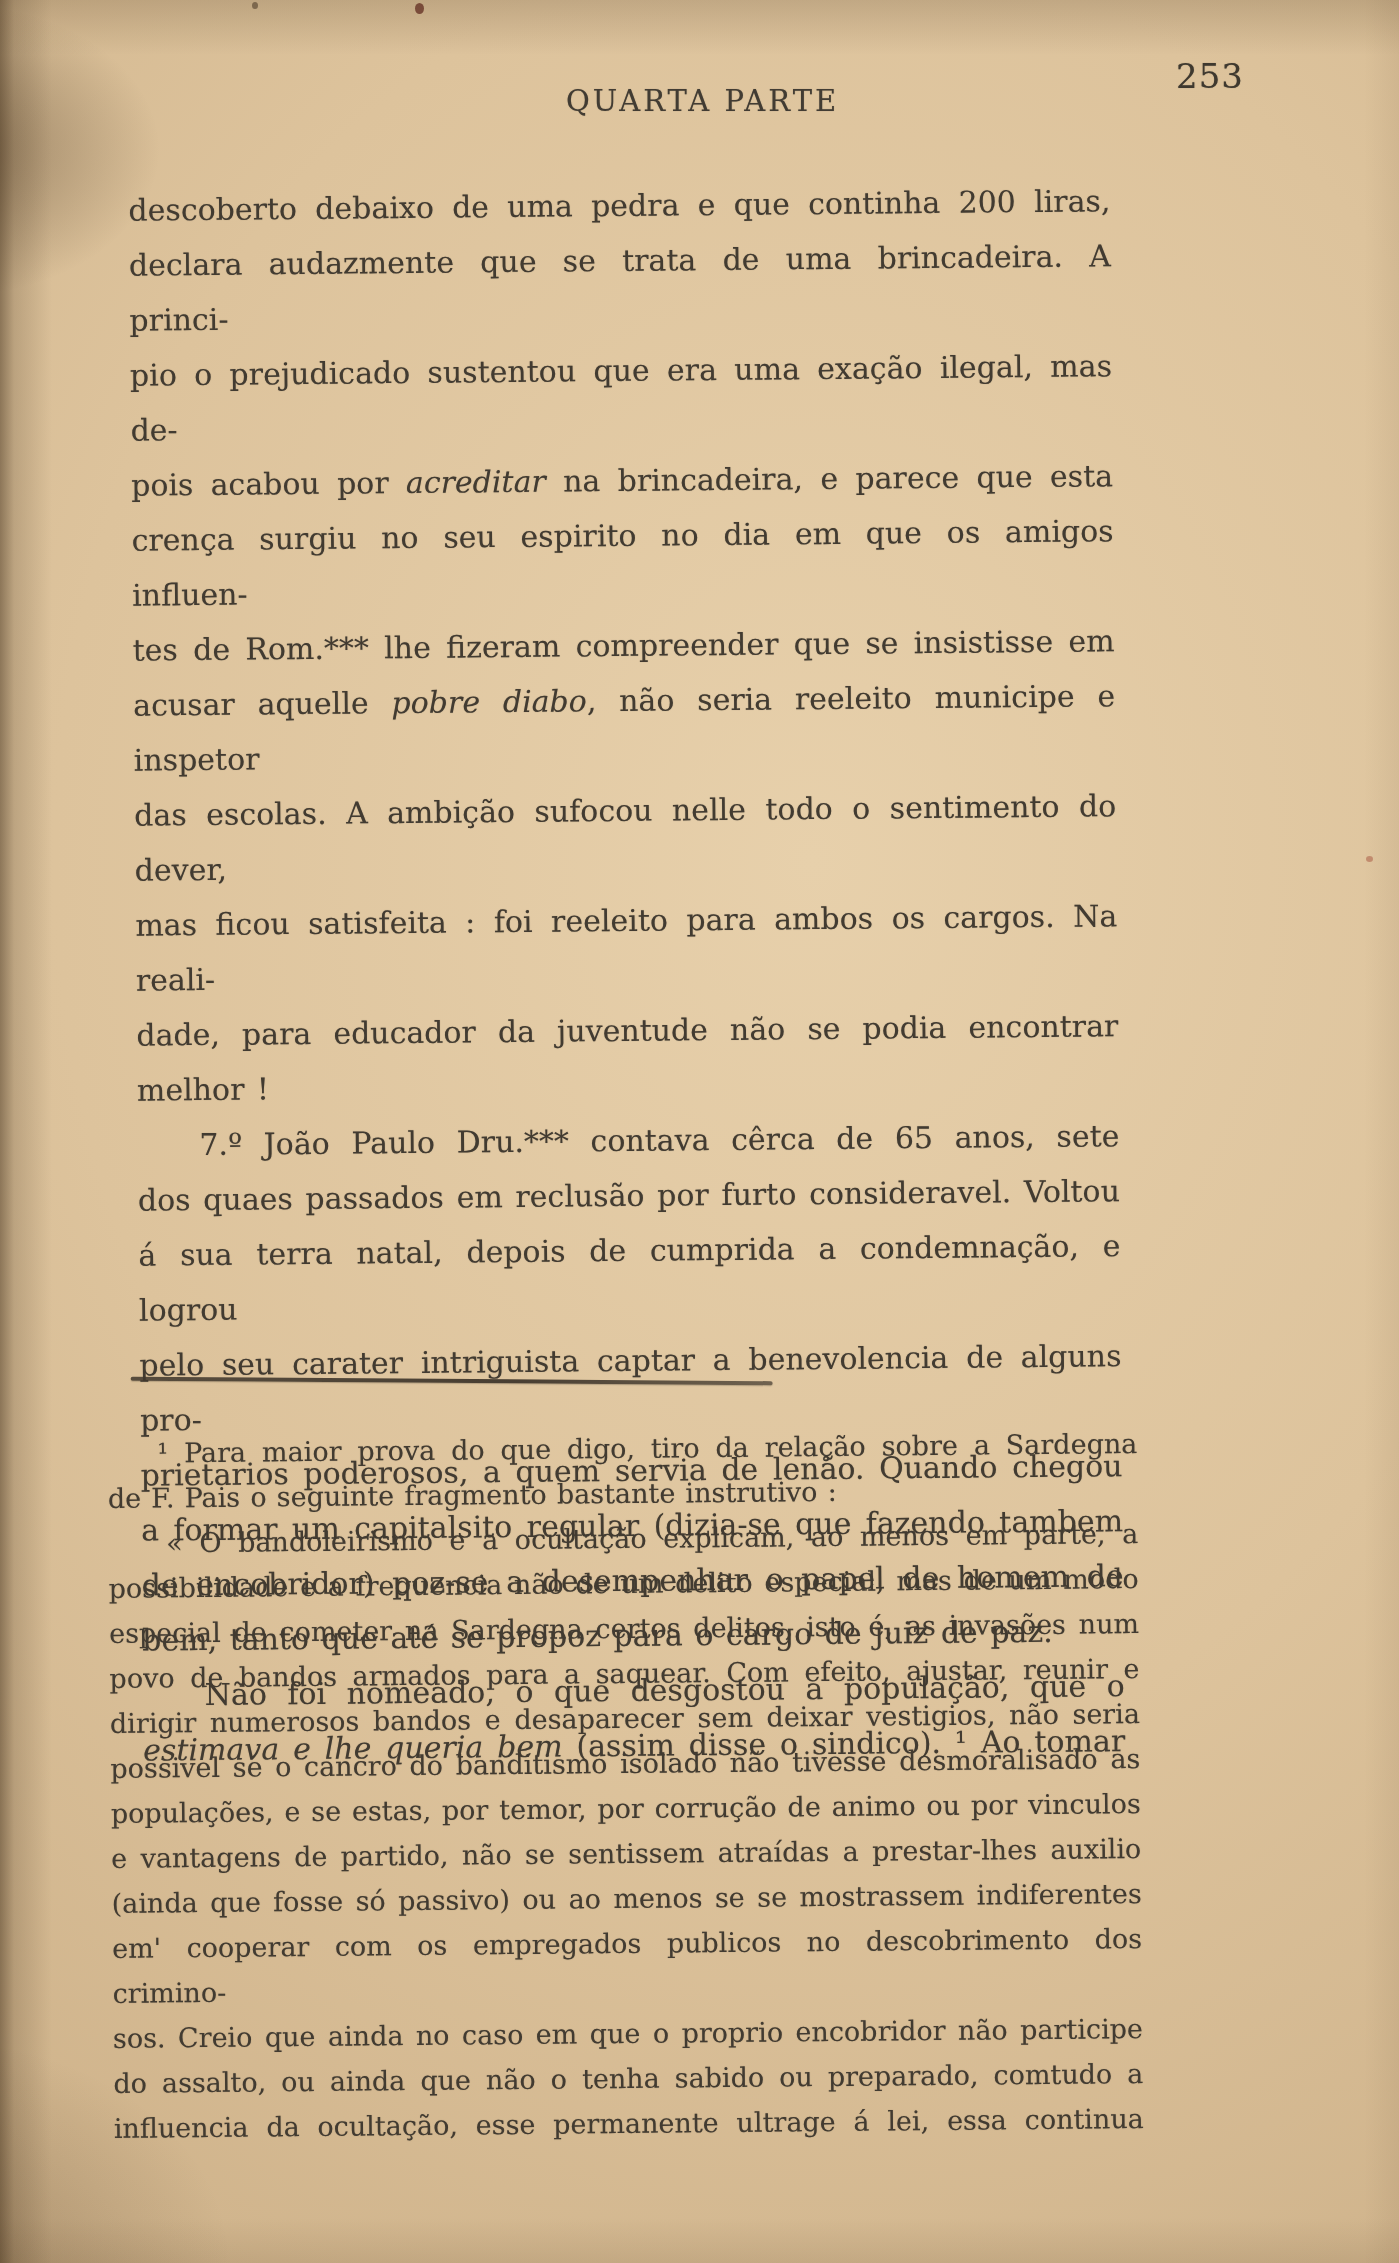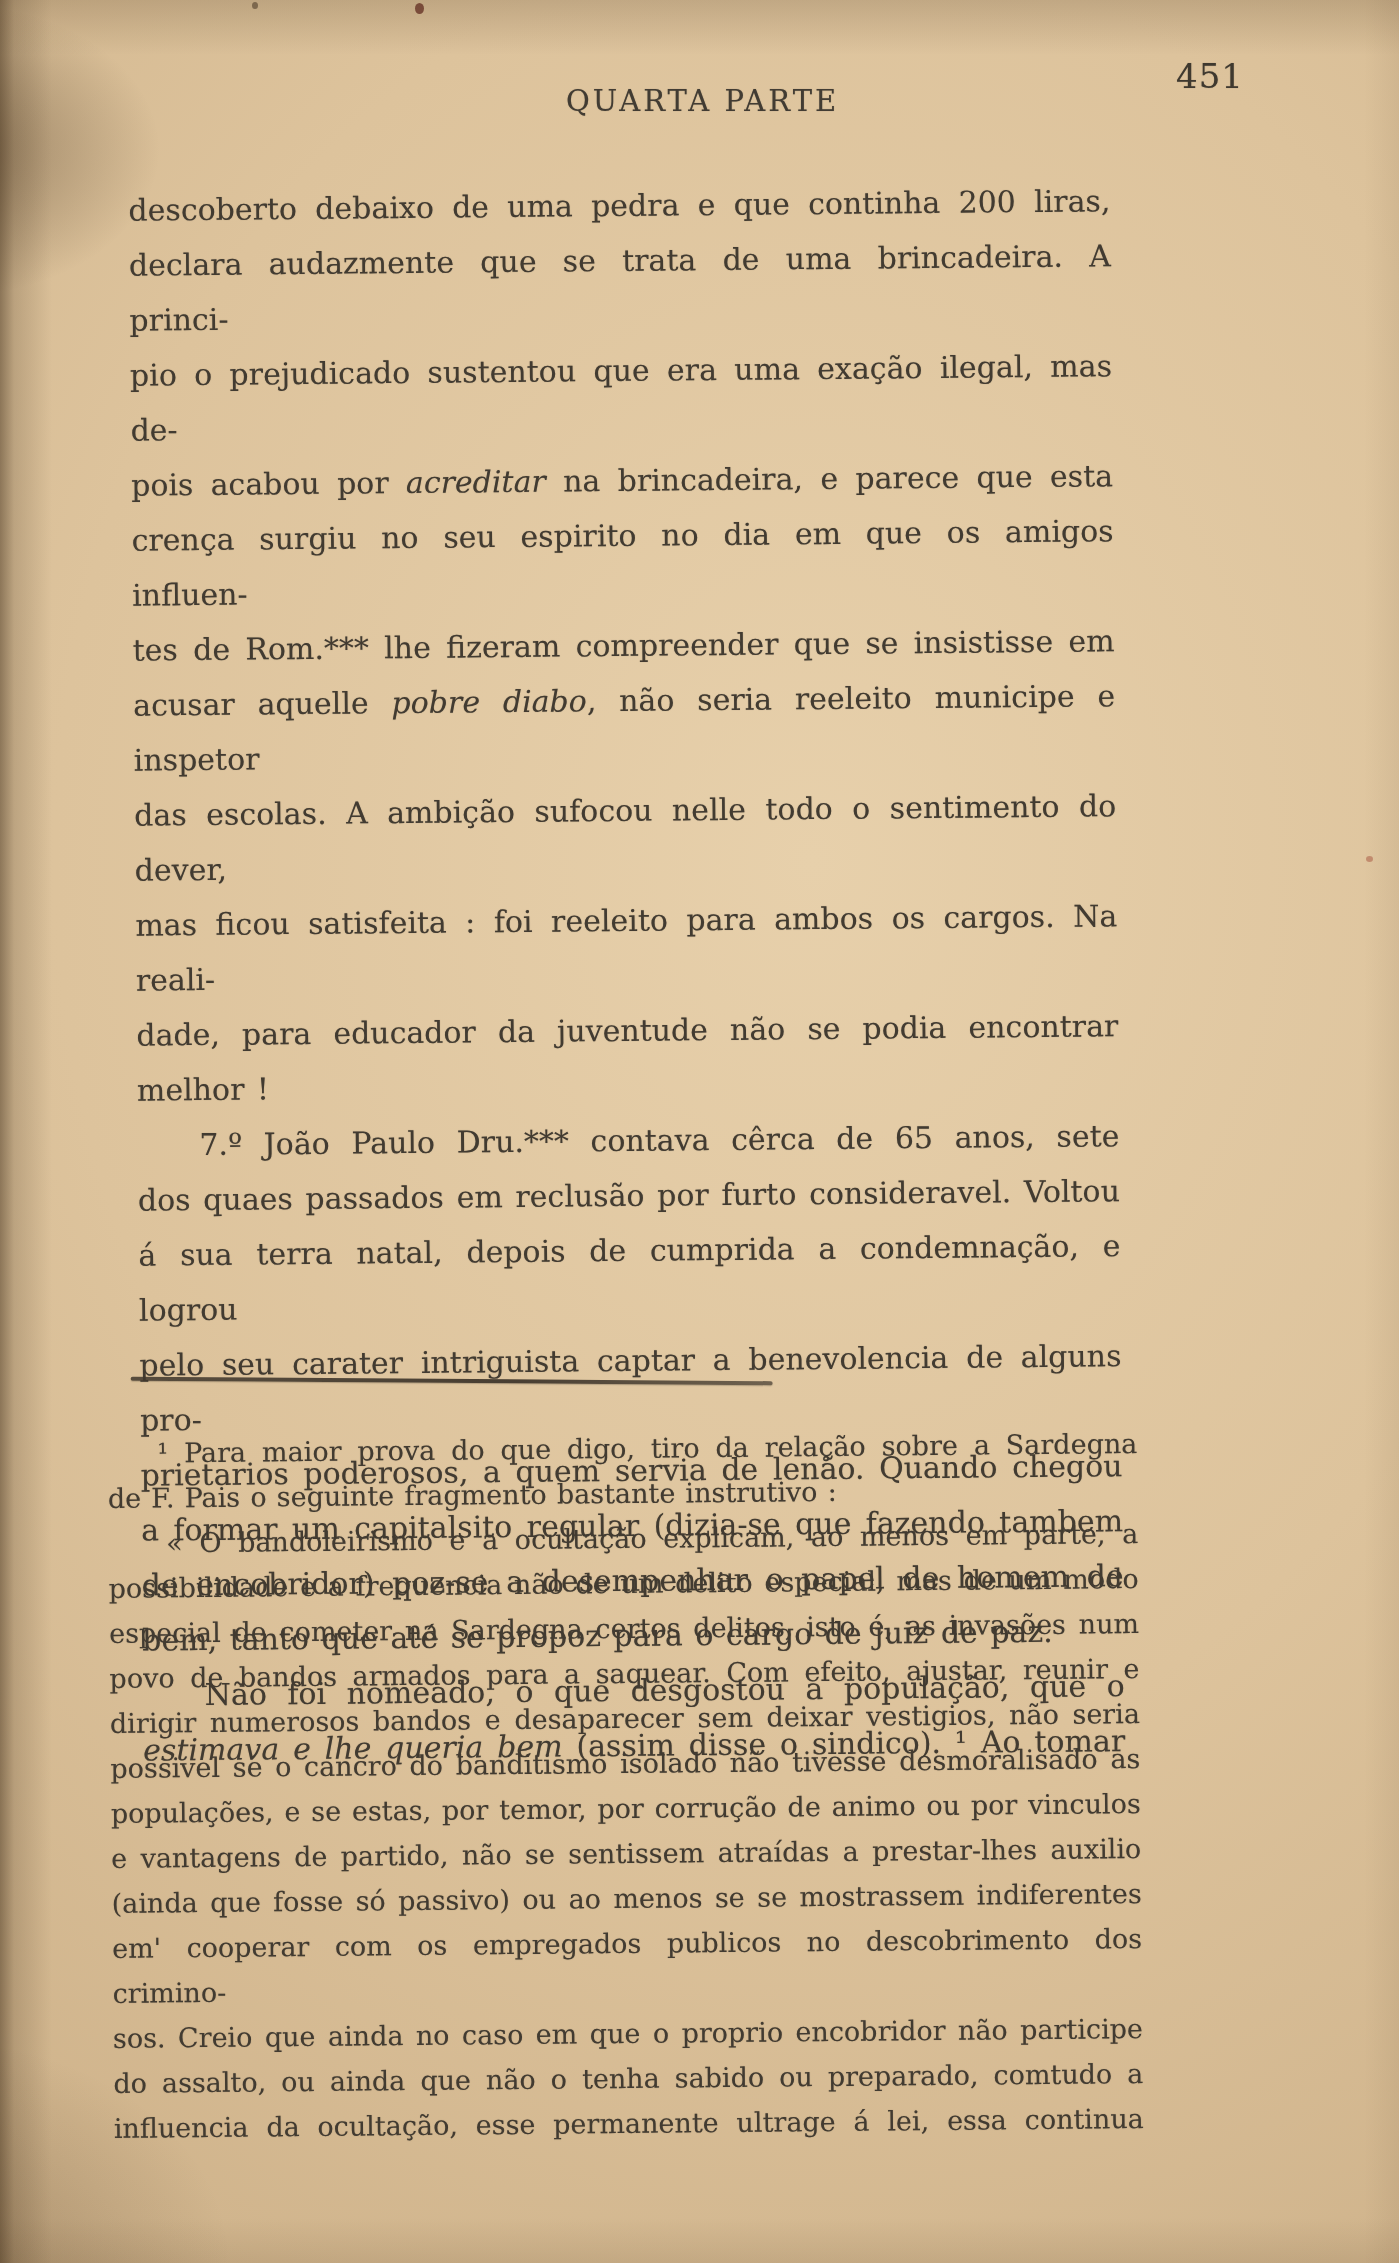--- a/index.html
+++ b/index.html
@@ -75,21 +75,21 @@
     box-shadow: 0 1px 1px rgba(64,55,44,.25);
   }
 </style>
 </head>
 <body>
 
 <div class="page">
 
   <span class="running-title">QUARTA PARTE</span>
 
-  <span class="page-number">451</span>
+  <span class="page-number">253</span>
 
   <div class="content-tilt">
 
     <div class="body-text">
         <div class="line just"><span>descoberto debaixo de uma pedra e que continha 200 liras,</span></div>
         <div class="line just"><span>declara audazmente que se trata de uma brincadeira. A princi-</span></div>
         <div class="line just"><span>pio o prejudicado sustentou que era uma exação ilegal, mas de-</span></div>
         <div class="line just"><span>pois acabou por </span><span class="it">acreditar</span><span> na brincadeira, e parece que esta</span></div>
         <div class="line just"><span>crença surgiu no seu espirito no dia em que os amigos influen-</span></div>
         <div class="line just"><span>tes de Rom.*** lhe fizeram compreender que se insistisse em</span></div>

